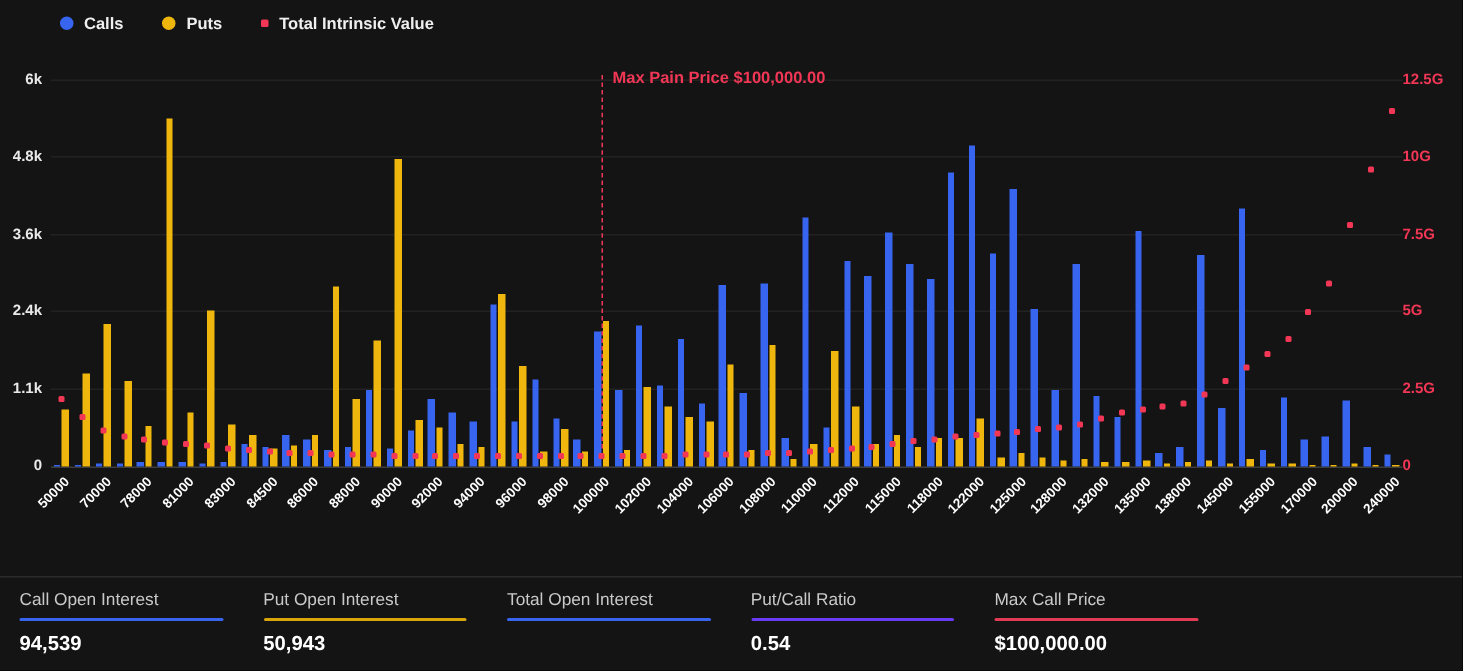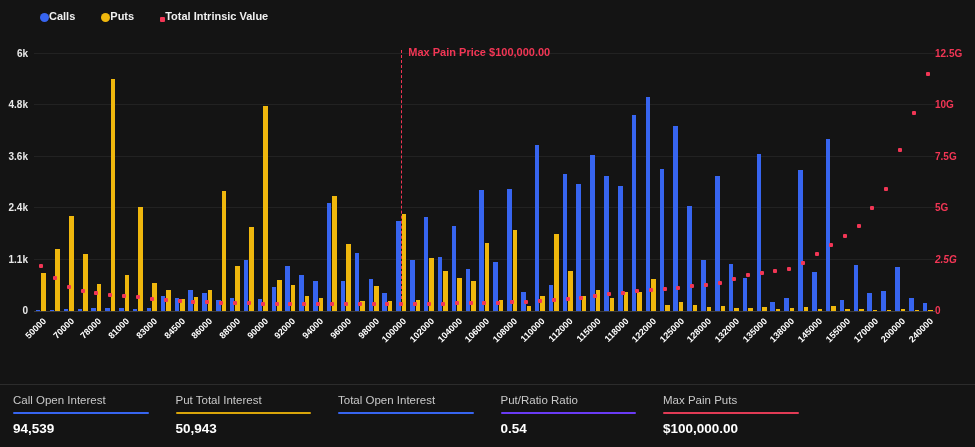--- a/index.html
+++ b/index.html
@@ -11,21 +11,21 @@
   .header { height:31px; display:flex; align-items:center; padding:0 12px 0 14px; background:#0e0e0e; border-bottom:1px solid #272727; }
   .title { font-size:13px; font-weight:700; color:#f2f2f2; }
   .info-ic { margin-left:7px; color:#9a9a9a; font-size:13px; line-height:1; }
   .hdr-right { margin-left:auto; display:flex; align-items:center; gap:10px; }
   .date-chip { display:flex; align-items:center; gap:7px; background:#3d444d; border:none; color:#fff; font-weight:700; font-size:11px; padding:4px 10px; border-radius:5px; font-family:inherit; cursor:pointer; }
   .kebab { width:14px; display:flex; flex-direction:column; align-items:center; cursor:pointer; padding:2px 0; }
   .kebab i { width:3px; height:3px; border-radius:50%; background:#e8e8e8; display:block; margin:1.5px 0; }
 
   
   .legend { height:31px; display:flex; align-items:center; gap:26px; padding-left:40px; }
-  .leg-item { display:flex; align-items:flex-end; cursor:pointer; }
+  .leg-item { display:flex; align-items:center; gap:7px; cursor:pointer; }
   .leg-dot { width:9px; height:9px; border-radius:50%; }
   .leg-sq { width:5px; height:5px; border-radius:1px; }
   .leg-label { font-size:11px; font-weight:700; color:#f0f0f0; }
 
   
   .chart-wrap { position:relative; height:322px; }
   .plot { position:absolute; left:34px; right:40px; top:23px; height:257px; }
   .gridline { position:absolute; left:0; right:0; height:1px; background:#222; }
   .axis-x { position:absolute; left:0; right:0; bottom:-1px; height:1px; background:#3d3d3d; }
   .bars { position:absolute; inset:0; display:flex; align-items:flex-end; }
@@ -507,50 +507,50 @@
         <div class="xlab-anchor" style="left: 96.1538%;">
           <span class="xlab">200000</span>
         </div>
         <div class="xlab-anchor" style="left: 99.2308%;">
           <span class="xlab">240000</span>
         </div>
       </div>
   <span class="ylab left" style="top: 275px;">0</span>
       <span class="ylab right" style="top: 275px;">0</span>
       <span class="ylab left" style="top: 223.6px;">1.1k</span>
-      <span class="ylab right" style="top: 223.6px; font-style: italic;">2.5G</span>
+      <span class="ylab right" style="top: 223.6px;">2.5G</span>
       <span class="ylab left" style="top: 172.2px;">2.4k</span>
       <span class="ylab right" style="top: 172.2px;">5G</span>
       <span class="ylab left" style="top: 120.8px;">3.6k</span>
       <span class="ylab right" style="top: 120.8px;">7.5G</span>
       <span class="ylab left" style="top: 69.4px;">4.8k</span>
       <span class="ylab right" style="top: 69.4px;">10G</span>
       <span class="ylab left" style="top: 18px;">6k</span>
       <span class="ylab right" style="top: 18px;">12.5G</span>
     </div>
 
   <div class="stats">
       <div class="stat">
         <div class="stat-label">Call Open Interest</div>
         <div class="stat-line" style="background: rgb(55, 101, 240);"></div>
         <div class="stat-value">94,539</div>
       </div>
       <div class="stat">
-        <div class="stat-label">Put Total Interest</div>
+        <div class="stat-label">Put Open Interest</div>
         <div class="stat-line" style="background: rgb(217, 165, 10);"></div>
         <div class="stat-value">50,943</div>
       </div>
       <div class="stat">
         <div class="stat-label">Total Open Interest</div>
         <div class="stat-line" style="background: rgb(55, 101, 240);"></div>
       </div>
       <div class="stat">
-        <div class="stat-label">Put/Ratio Ratio</div>
+        <div class="stat-label">Put/Call Ratio</div>
         <div class="stat-line" style="background: rgb(106, 59, 245);"></div>
         <div class="stat-value">0.54</div>
       </div>
       <div class="stat">
-        <div class="stat-label">Max Pain Puts</div>
+        <div class="stat-label">Max Call Price</div>
         <div class="stat-line" style="background: rgb(225, 59, 85);"></div>
         <div class="stat-value">$100,000.00</div>
       </div>
     </div>
 </div>
 
 </body></html>

